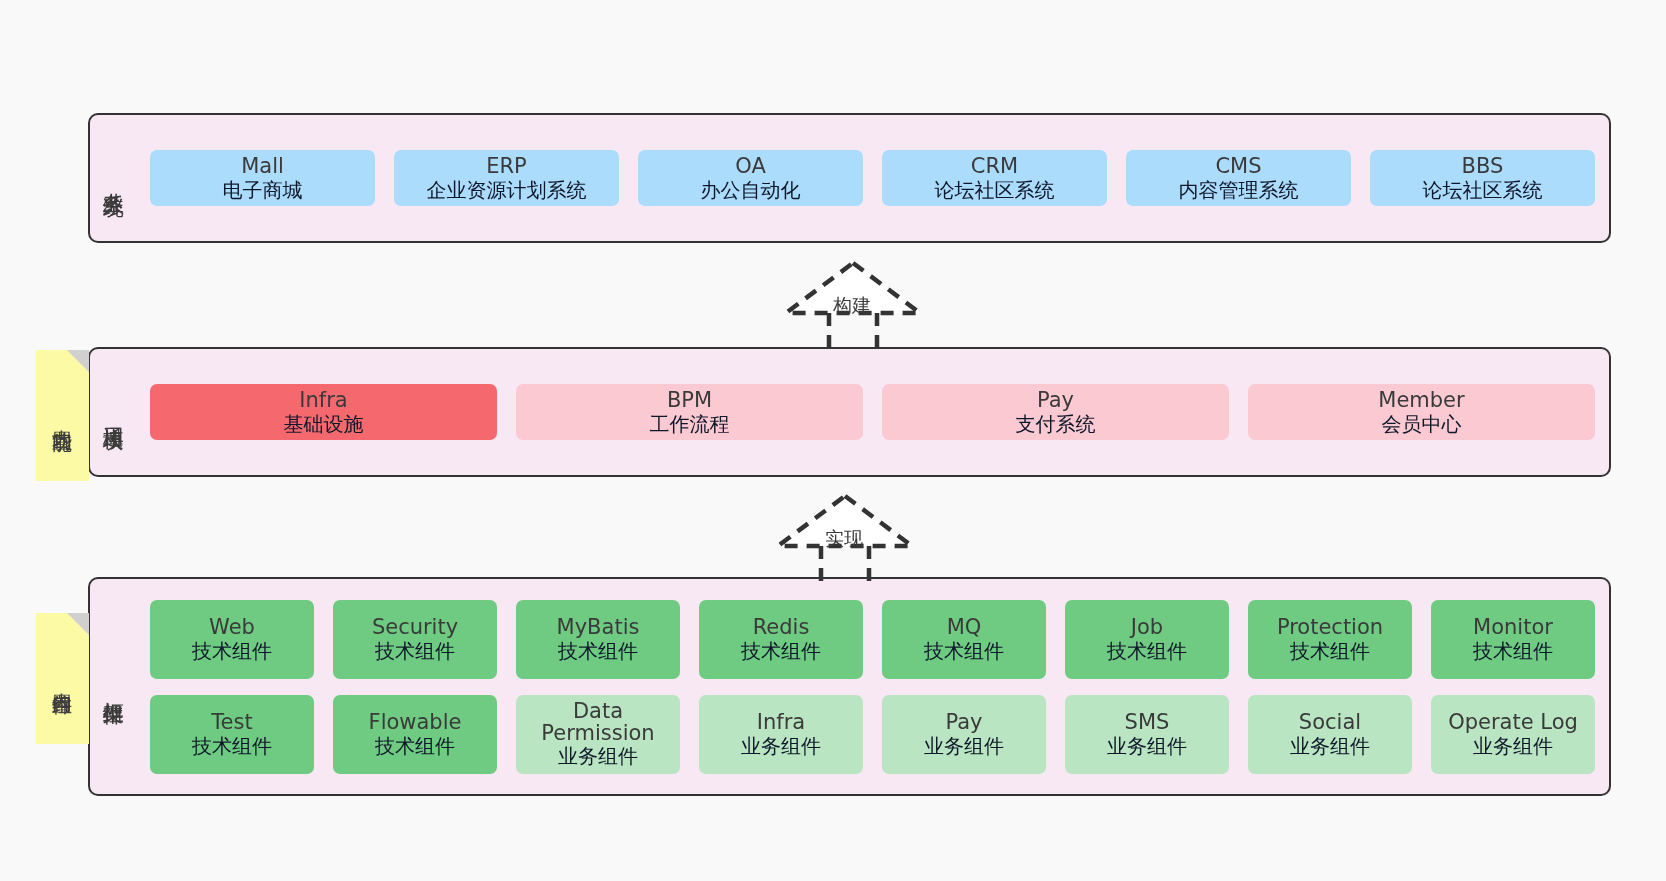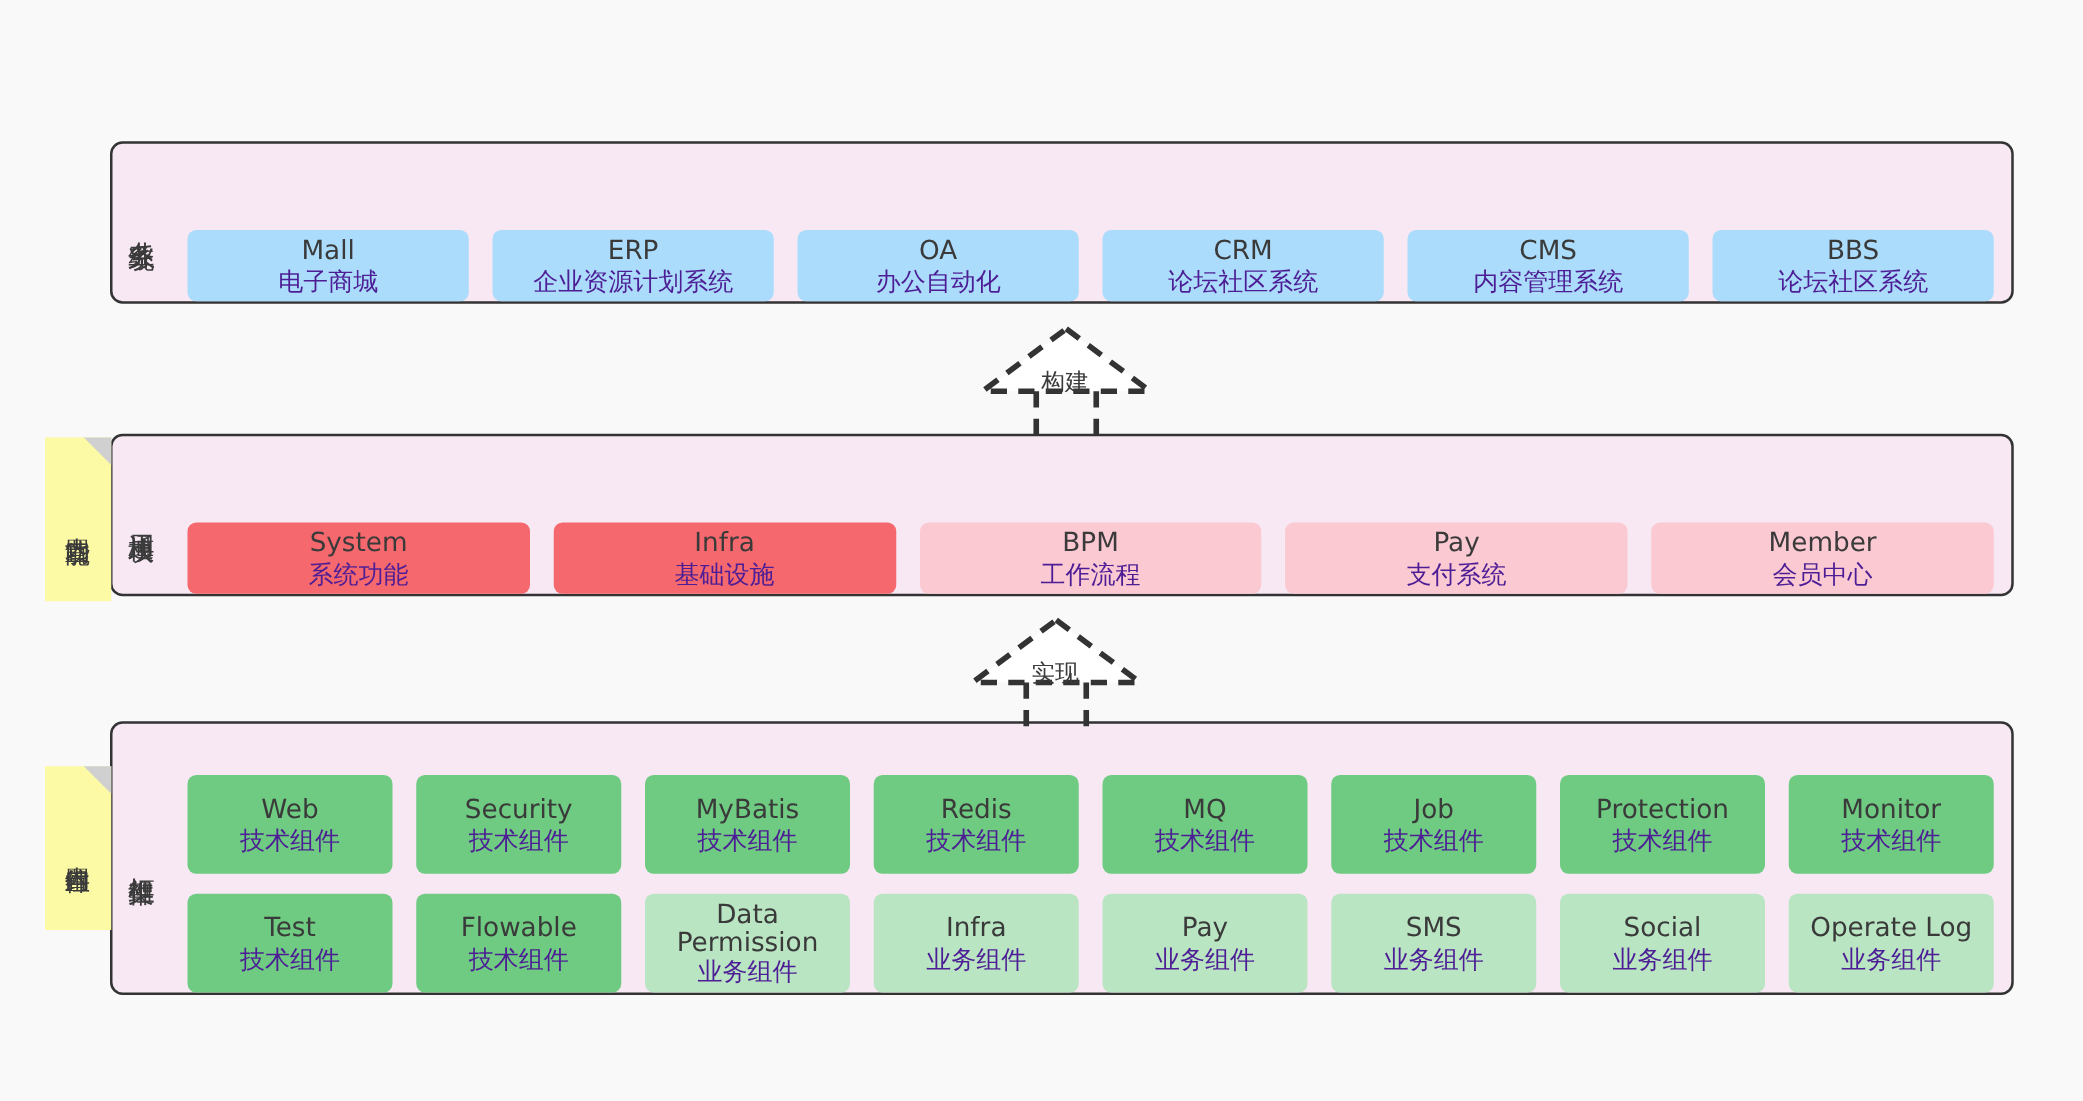--- a/index.html
+++ b/index.html
@@ -47,21 +47,21 @@
     writing-mode: vertical-rl;
     text-orientation: upright;
     white-space: nowrap;
     color: #3b3b3b;
   }
 
   .layer-body {
     flex: 1 1 auto;
     display: flex;
     flex-direction: column;
-    justify-content: flex-end;
+    justify-content: center;
     gap: 16px;
     padding: 0 14px;
   }
 
   .row {
     display: flex;
     flex-direction: row;
     gap: 19px;
   }
 
@@ -78,21 +78,21 @@
     padding: 4px 6px;
   }
   .node .t1 {
     font-size: 21px;
     line-height: 1.18;
     color: #3a3a3a;
   }
   .node .t2 {
     font-size: 20px;
     line-height: 1.2;
-    color: #4c1d95;
+    color: #0f172a;
   }
 
   .n-blue       { background: #abdcfb; }
   .n-red        { background: #f5696e; }
   .n-pink       { background: #fbc9d2; }
   .n-green      { background: #6ecb81; }
   .n-lightgreen { background: #b9e5c2; }
 
   
   .note {
@@ -190,24 +190,20 @@
   <div class="note" style="left:36px; top:350px; width:53px; height:131px;">
     <span class="fold"></span>
     <span>内置功能</span>
   </div>
 
   <div class="layer" id="layer-common-module" style="left:88px; top:347px; width:1523px; height:130px;">
     <div class="layer-label">通用模块</div>
     <div class="layer-body">
       <div class="row">
 
-        <div class="node n-red">
-          <div class="t1">System</div>
-          <div class="t2">系统功能</div>
-        </div>
 
         <div class="node n-red">
           <div class="t1">Infra</div>
           <div class="t2">基础设施</div>
         </div>
 
         <div class="node n-pink">
           <div class="t1">BPM</div>
           <div class="t2">工作流程</div>
         </div>

